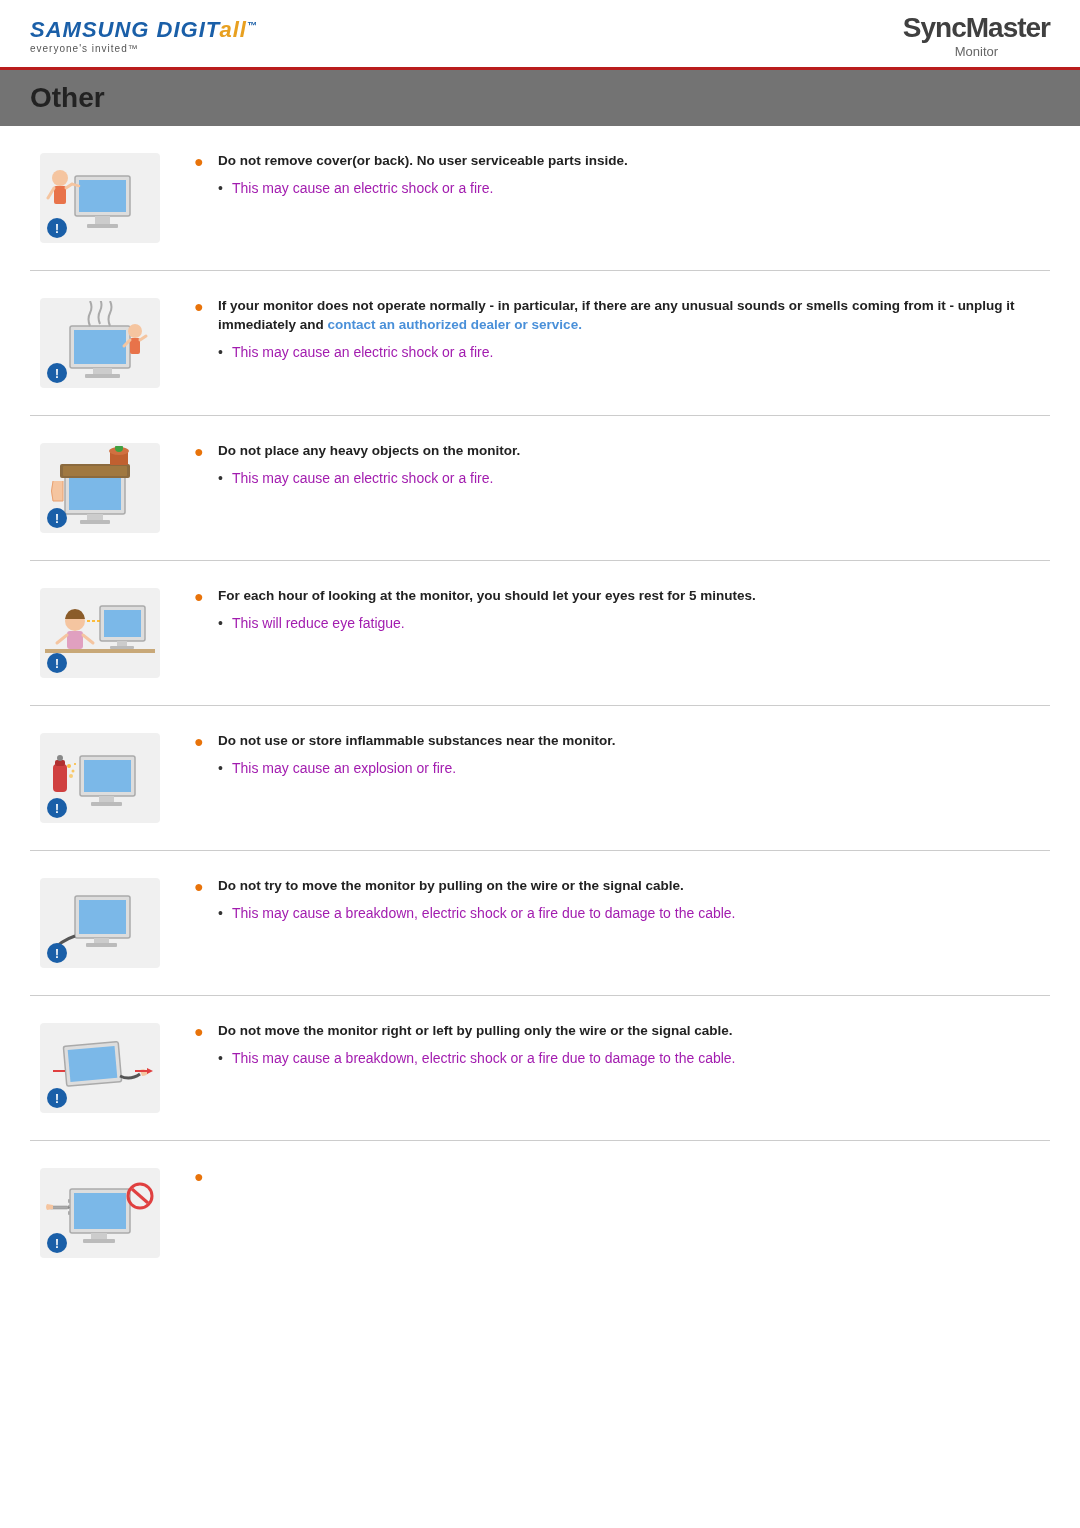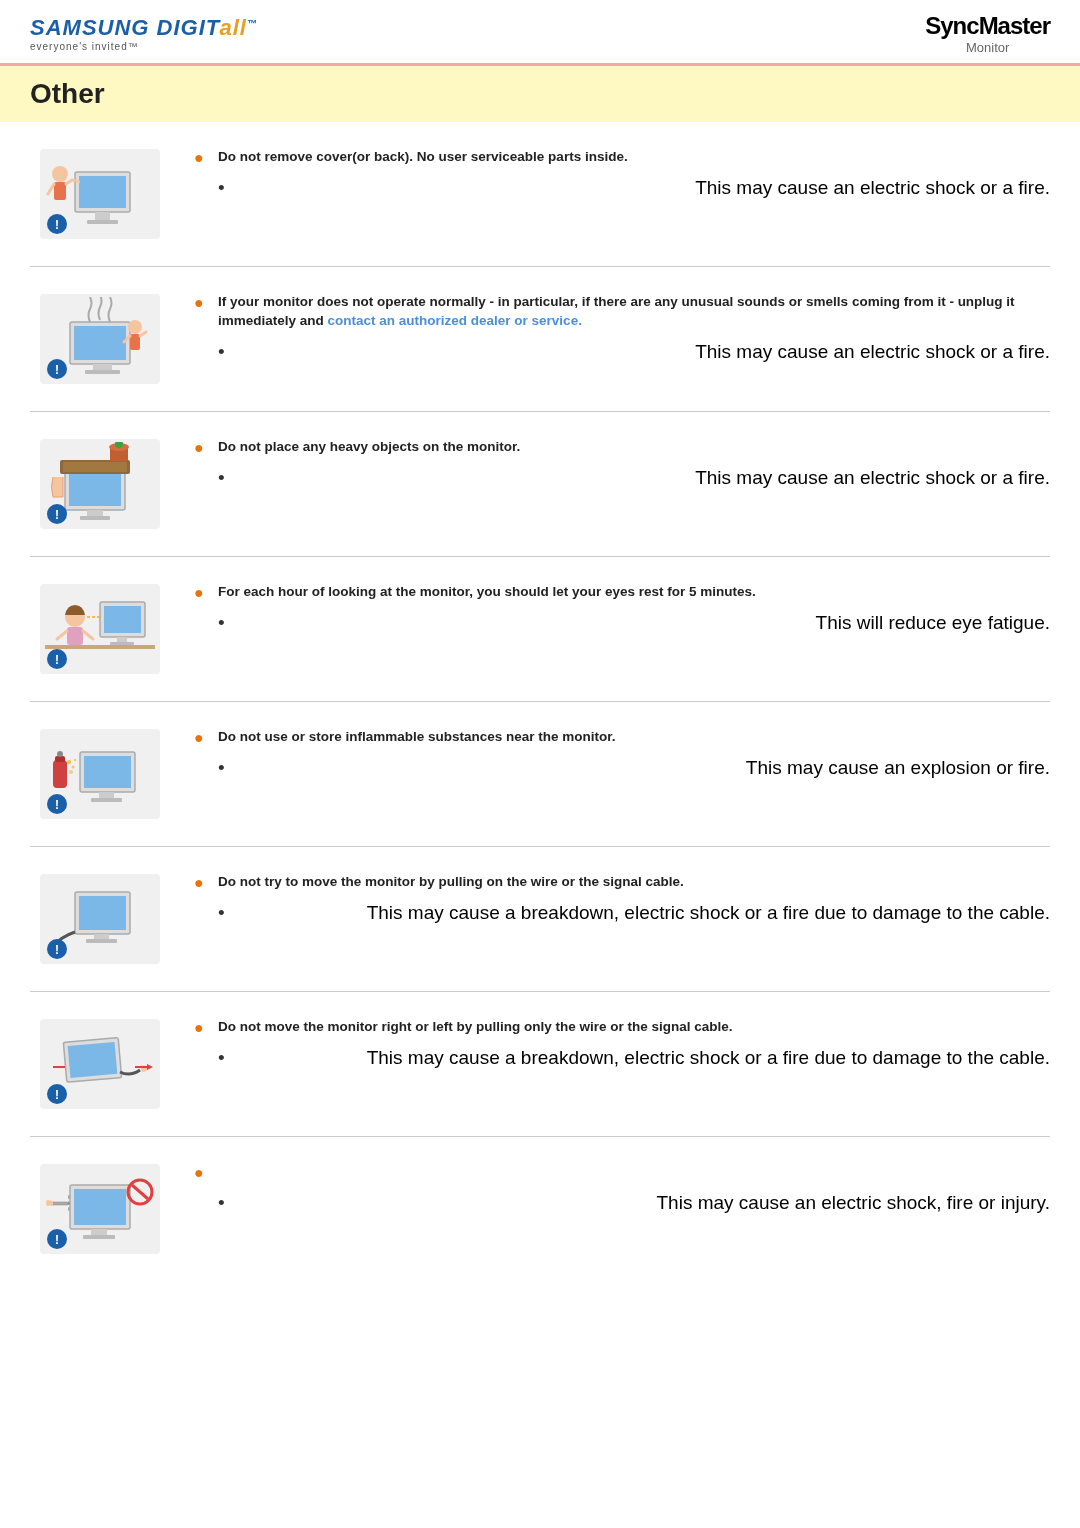--- a/index.html
+++ b/index.html
@@ -10,21 +10,21 @@
       color: #333;
       width: 1080px;
     }
 
     
     .header {
       display: flex;
       justify-content: space-between;
       align-items: center;
       padding: 12px 30px 8px 30px;
-      border-bottom: 3px solid #fca5a5;
+      border-bottom: 3px solid #b91c1c;
     }
     .samsung-logo {
       display: flex;
       flex-direction: column;
       align-items: flex-start;
     }
     .samsung-brand {
       font-size: 22px;
       font-weight: bold;
       color: #1a5fa8;
@@ -39,34 +39,34 @@
     }
     .samsung-sub {
       font-size: 10px;
       color: #555;
       letter-spacing: 1px;
     }
     .syncmaster-logo {
       text-align: right;
     }
     .syncmaster-title {
-      font-size: 24px;
+      font-size: 28px;
       font-weight: bold;
-      color: #000000;
+      color: #404040;
       letter-spacing: -1px;
     }
     .syncmaster-sub {
       font-size: 13px;
       color: #666;
       text-align: center;
     }
 
     
     .page-title-bar {
-      background: #fef9c3;
+      background: #737373;
       padding: 12px 30px;
       margin: 0;
     }
     .page-title-bar h1 {
       font-size: 28px;
       font-weight: bold;
       color: #222;
     }
 
     
@@ -145,24 +145,23 @@
 
     .bullet-list {
       list-style: none;
       padding-left: 24px;
     }
 
     .bullet-list li {
       position: relative;
       padding-left: 14px;
       margin-bottom: 4px;
-      font-size: 19px;
-      color: #000000;
+      font-size: 14px;
+      color: #a21caf;
       line-height: 1.4;
-      text-align: right;
     }
 
     .bullet-list li::before {
       content: "•";
       position: absolute;
       left: 0;
       color: #333;
     }
 
     
@@ -461,19 +460,16 @@
 
           <circle cx="12" cy="72" r="10" fill="#1a5fa8"></circle>
           <text x="12" y="77" text-anchor="middle" fill="white" font-size="12" font-weight="bold">!</text>
         </svg>
       </div>
     </div>
     <div class="warning-text">
       <div class="warning-heading">
         <span class="bullet-icon">●</span>
       </div>
-      <ul class="bullet-list">
-        <li>This may cause an electric shock, fire or injury.</li>
-      </ul>
     </div>
   </div>
 
 </div>
 
 </body></html>

